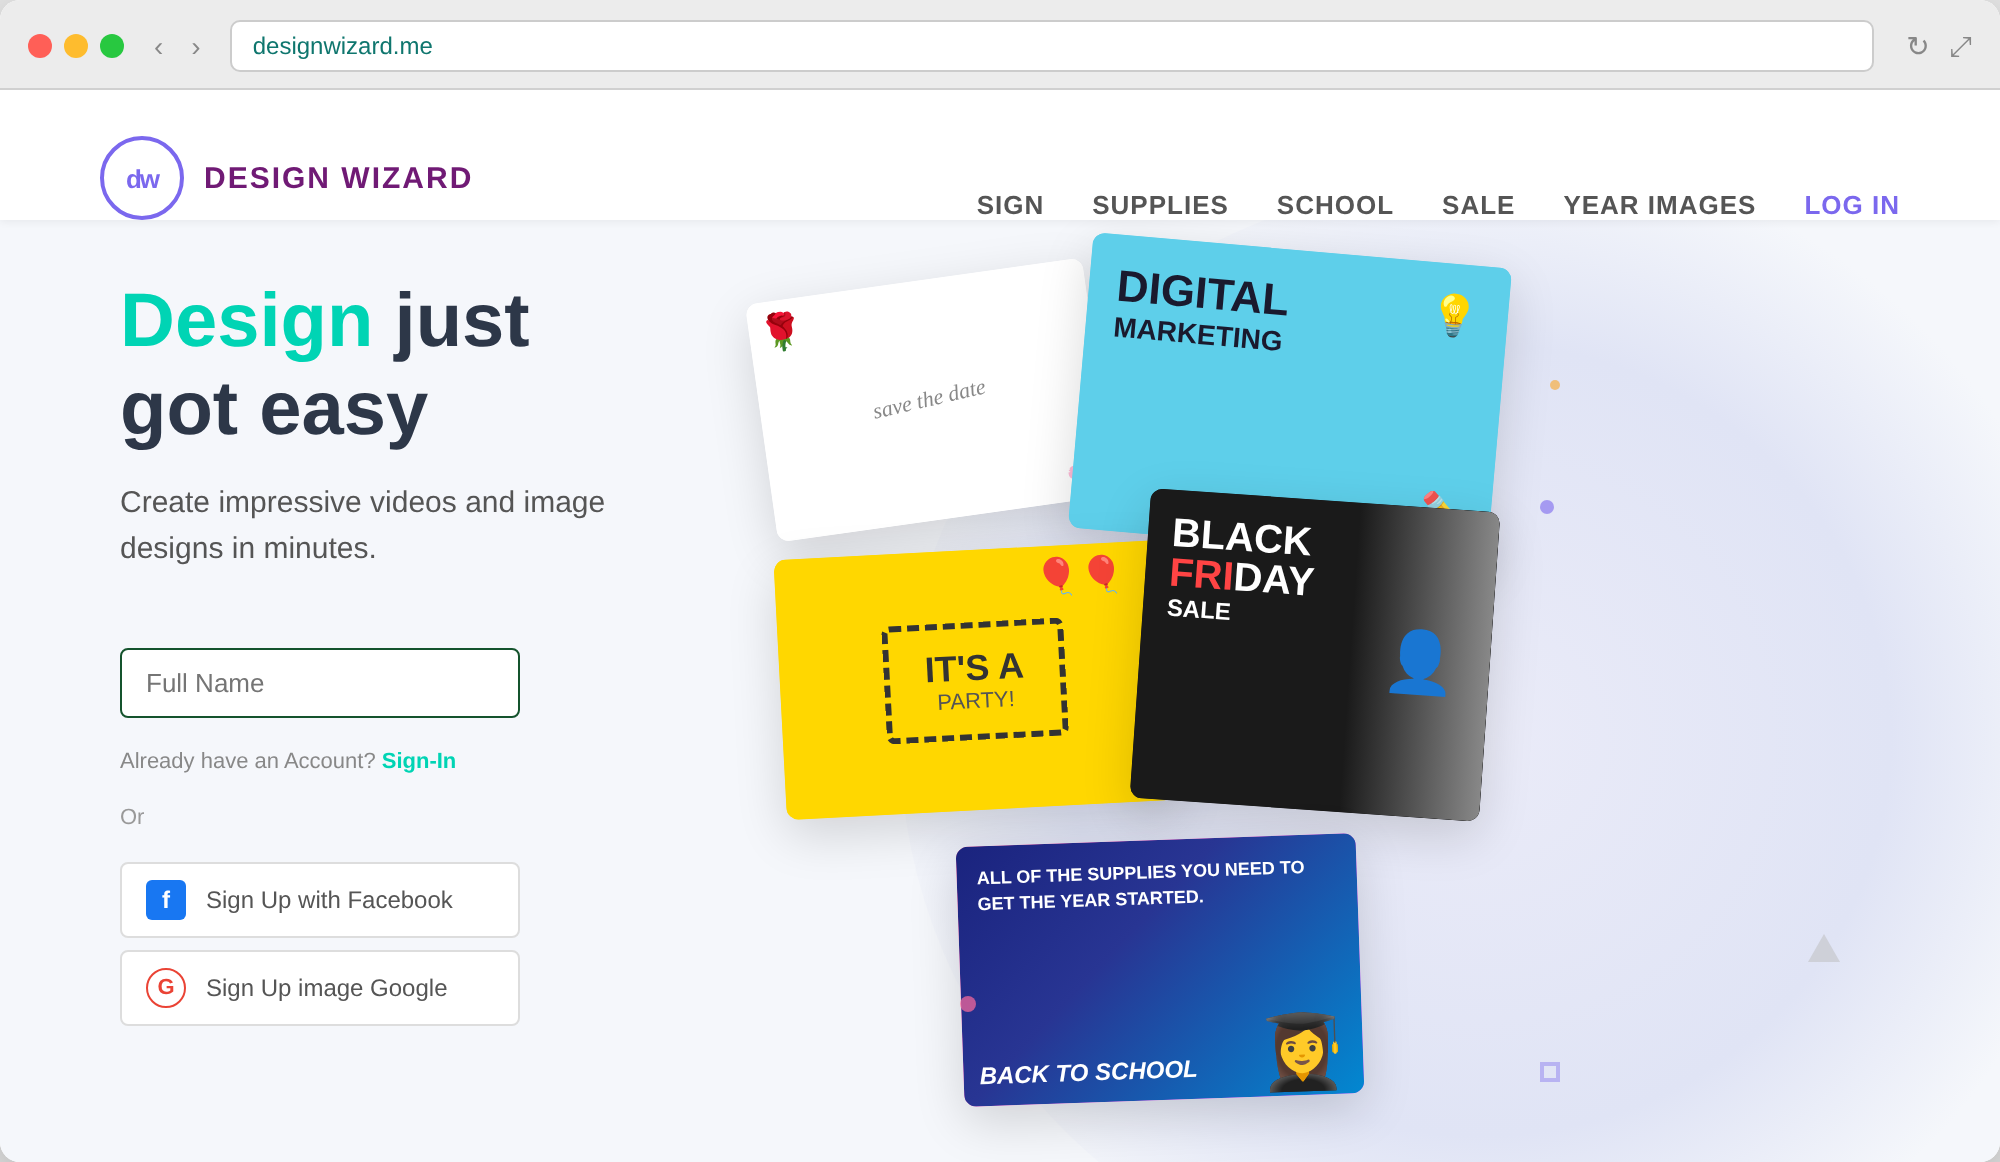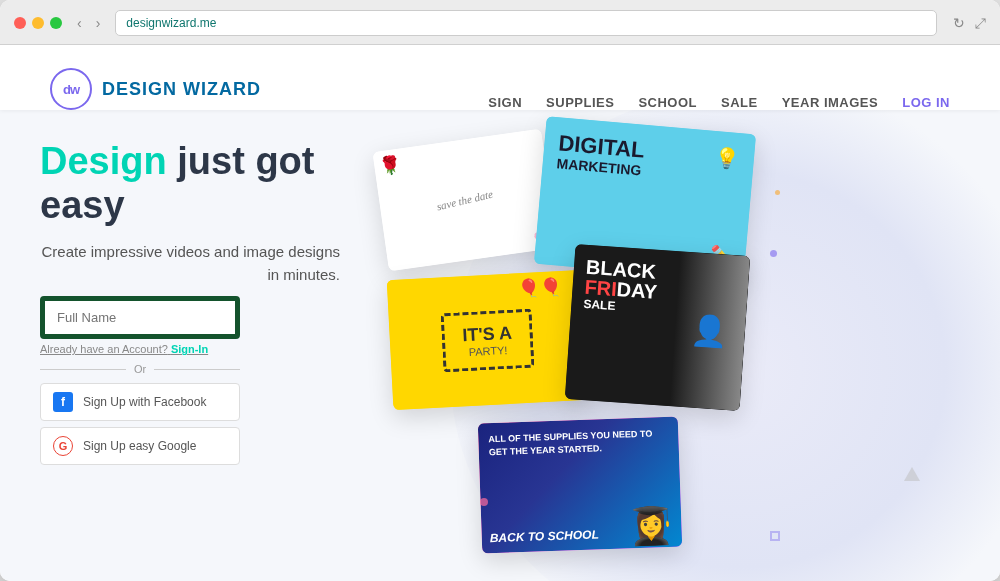--- a/index.html
+++ b/index.html
@@ -119,23 +119,23 @@
       border: 2px solid #7b68ee;
       display: flex;
       align-items: center;
       justify-content: center;
       color: #7b68ee;
       font-size: 13px;
       font-weight: 700;
       letter-spacing: -1px;
     }
     .logo-text {
-      font-size: 18px;
-      font-weight: 700;
-      color: #0369a1;
+      font-size: 15px;
+      font-weight: 700;
+      color: #701a75;
       letter-spacing: 1px;
     }
     .nav-links {
       display: flex;
       align-items: center;
       gap: 24px;
     }
     .nav-link {
       font-size: 13px;
       font-weight: 600;
@@ -166,61 +166,60 @@
     .hero {
       display: flex;
       height: calc(100% - 65px);
       position: relative;
       overflow: hidden;
     }
 
     
     .hero-left {
       width: 380px;
-      padding: 30px 40px;
+      padding: 30px 60px;
       flex-shrink: 0;
       position: relative;
       z-index: 5;
     }
 
     .hero-heading {
       font-size: 38px;
       font-weight: 800;
       line-height: 1.15;
       color: #2d3748;
       margin-bottom: 14px;
     }
     .hero-heading .highlight {
       color: #00d4b4;
     }
 
     .hero-subtext {
       font-size: 15px;
       color: #555;
       line-height: 1.5;
-      margin-bottom: 10px;
-      text-align: right;
+      margin-bottom: 38px;
     }
 
     .get-started-label {
       font-size: 13px;
       font-weight: 600;
       color: #555;
       margin-bottom: 8px;
     }
 
     .signup-form {
       display: flex;
       flex-direction: column;
       gap: 8px;
       width: 200px;
     }
 
     .name-input {
-      border: 5px solid #14532d;
+      border: 1px solid #14532d;
       border-radius: 4px;
       padding: 9px 12px;
       font-size: 13px;
       color: #ec4899;
       outline: none;
       width: 100%;
     }
 
     .cta-button {
       background: #00d4b4;
@@ -231,35 +230,35 @@
       font-size: 14px;
       font-weight: 700;
       cursor: pointer;
       width: 100%;
       letter-spacing: 0.3px;
     }
 
     .already-account {
       font-size: 11px;
       color: #888;
-      margin-top: 4px;
-      text-decoration: underline;
+      margin-top: 16px;
     }
     .already-account a {
       color: #00d4b4;
       text-decoration: none;
       font-weight: 600;
     }
 
     .or-divider {
       display: flex;
-      align-items: center;
+      align-items: flex-start;
       gap: 8px;
       margin: 8px 0;
       width: 200px;
+      flex-direction: column;
     }
     .or-line {
       flex: 1;
       height: 1px;
       background: #ccc;
     }
     .or-text {
       font-size: 11px;
       color: #999;
     }
@@ -671,21 +670,21 @@
           <span class="or-text">Or</span>
           <div class="or-line"></div>
         </div>
 
         <button class="social-btn" style="margin-bottom:6px;">
           <span class="social-icon fb-icon">f</span>
           <span>Sign Up with Facebook</span>
         </button>
         <button class="social-btn">
           <span class="social-icon g-icon">G</span>
-          <span>Sign Up easy Google</span>
+          <span>Sign Up image Google</span>
         </button>
       </div>
 
       <div class="hero-right">
         <div class="blob-bg"></div>
 
         <div class="cards-container">
 
           <div class="design-card card-floral">
             <div class="card-floral-inner">

